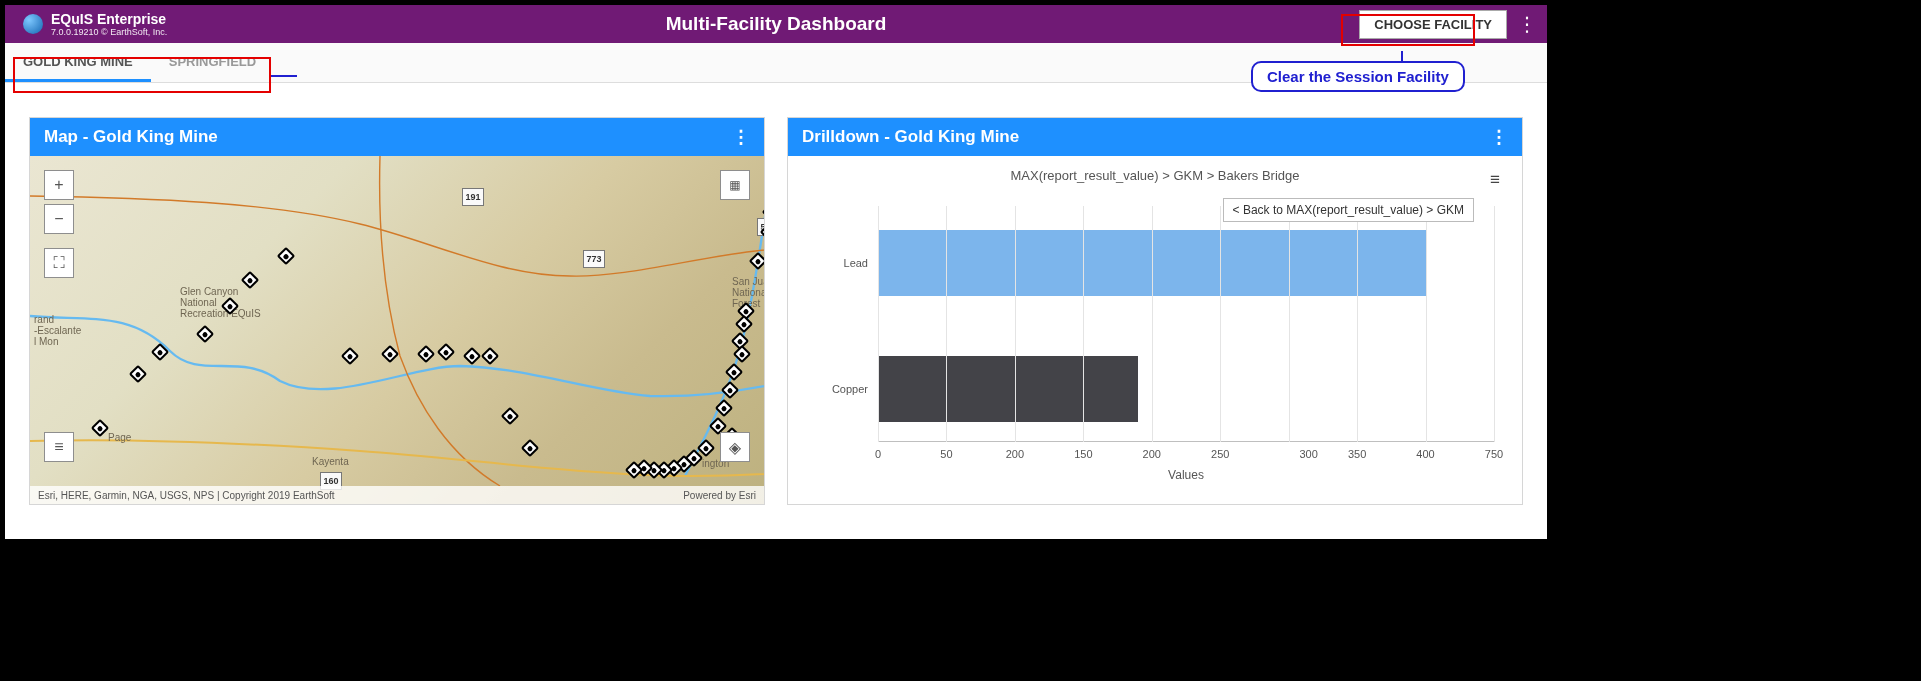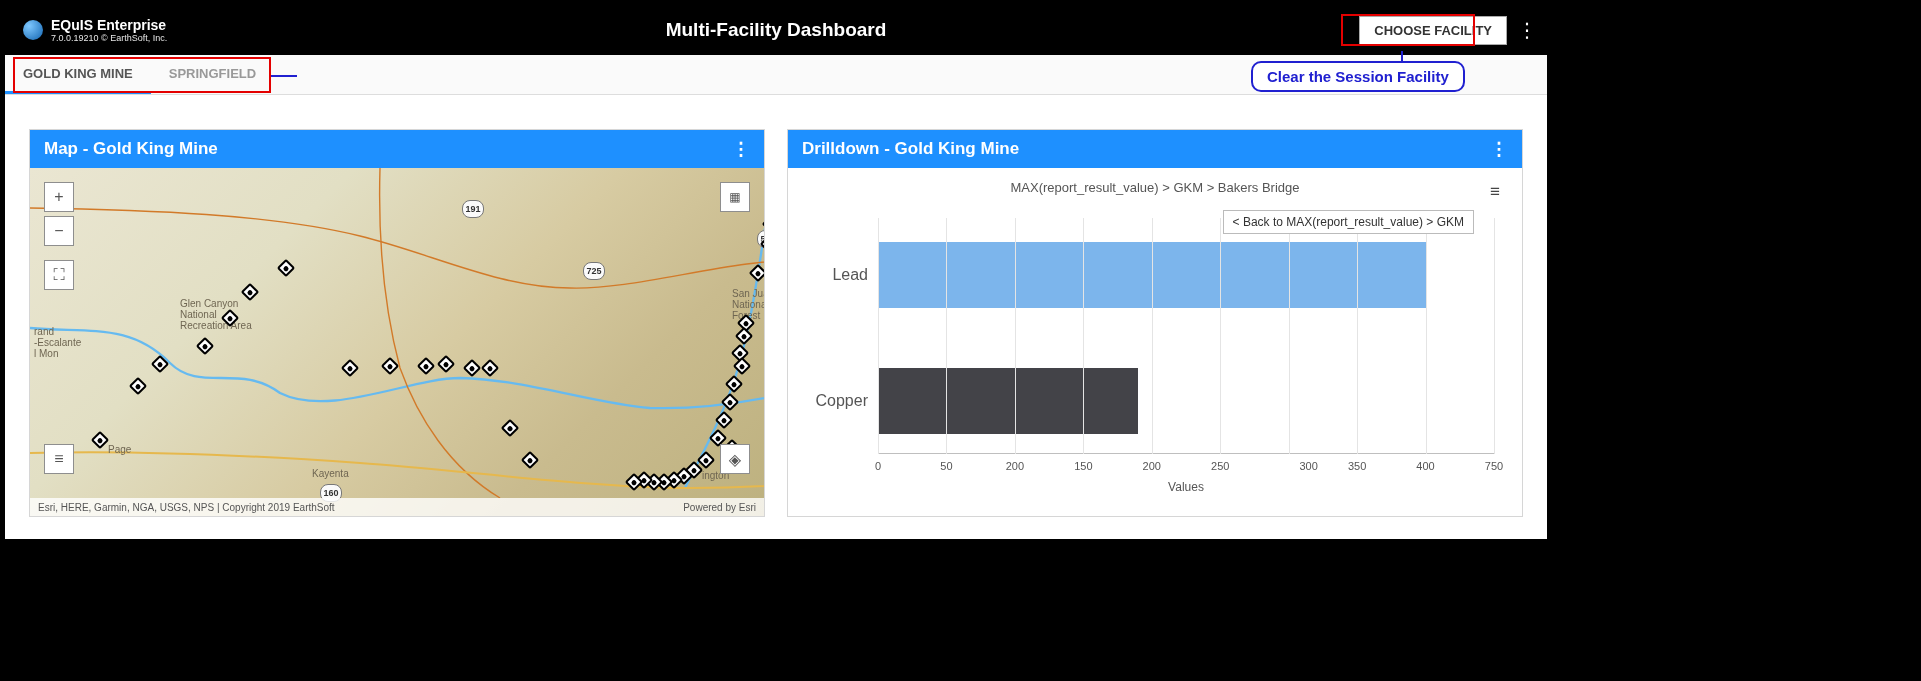--- a/index.html
+++ b/index.html
@@ -10,22 +10,22 @@
     height: 681px;
     overflow: hidden;
   }
   .frame {
     position: absolute;
     left: 5px; top: 5px;
     width: 1542px; height: 534px;
     background: #fff;
   }
   .topbar {
-    background: #000000;
-    height: 50px;
+    background: #701a75;
+    height: 38px;
     display: flex;
     align-items: center;
     color: #fff;
     position: relative;
   }
   .globe {
     width: 20px; height: 20px;
     border-radius: 50%;
     background: radial-gradient(circle at 30% 30%, #7ec8ff, #1264b0);
     margin-left: 18px;
@@ -150,21 +150,21 @@
   .map-label {
     position:absolute;
     font-size:10px;
     color:#6f6652;
     white-space:nowrap;
   }
   .route-shield{
     position:absolute;
     width:22px;height:18px;
     background:#fafafa;border:1px solid #777;
-    border-radius:8px;
+    border-radius:0;
     font-size:9px;color:#333;
     display:flex;align-items:center;justify-content:center;
     font-weight:600;
     text-align:center;
   }
   .map-attrib {
     position:absolute; bottom:0; left:0; right:0;
     height:18px; background:rgba(255,255,255,.8);
     font-size:10px; color:#555;
     display:flex; align-items:center; padding:0 8px;
@@ -218,21 +218,21 @@
     bottom:-12px;
   }
   .bar{
     position:absolute; left:0;
     height:66px;
   }
   .bar.lead{ top:24px; background:#7cb5ec; }
   .bar.copper{ top:150px; background:#434348; }
   .ylab {
     position:absolute;
-    font-size:16px; color:#555;
+    font-size:11px; color:#555;
     transform:translateY(-50%);
     right: calc(100% + 10px);
   }
   .xlabel{
     position:absolute;
     left:50%; transform:translateX(-50%);
     bottom:-34px;
     font-size:12px; color:#555;
   }
 
@@ -290,27 +290,27 @@
 
           <svg style="position:absolute;inset:0;width:100%;height:100%;">
             <path class="river" d="M0,160 C60,165 100,155 140,195 C170,225 210,195 250,225 C300,250 380,210 430,210 C500,212 560,235 620,240 C680,242 740,230 780,220"></path>
             <path class="river" d="M735,60 C726,120 718,170 705,210 C690,255 670,290 655,320"></path>
             <path class="road" d="M0,40 C120,42 240,46 330,68 C400,85 470,120 540,120 C610,122 700,90 780,92"></path>
             <path class="road" d="M350,0 C348,70 354,140 370,200 C388,250 420,300 470,330"></path>
             <path class="hwy" d="M0,285 C100,282 230,288 330,295 C430,302 560,320 660,320 C720,320 780,315 780,315"></path>
           </svg>
 
           <div class="route-shield" style="left:432px;top:32px">191</div>
-          <div class="route-shield" style="left:553px;top:94px">725</div>
+          <div class="route-shield" style="left:553px;top:94px">773</div>
           <div class="route-shield" style="left:290px;top:316px">160</div>
           <div class="route-shield" style="left:727px;top:62px">550</div>
 
           <div class="map-label" style="left:150px;top:130px;white-space:pre">Glen Canyon
 National
-Recreation Area</div>
+Recreation EQuIS</div>
           <div class="map-label" style="left:702px;top:120px;white-space:pre">San Juan
 National
 Forest</div>
           <div class="map-label" style="left:4px;top:158px;white-space:pre">rand
 -Escalante
 l Mon</div>
           <div class="map-label" style="left:78px;top:276px">Page</div>
           <div class="map-label" style="left:282px;top:300px">Kayenta</div>
           <div class="map-label" style="left:672px;top:302px">ington</div>
 

